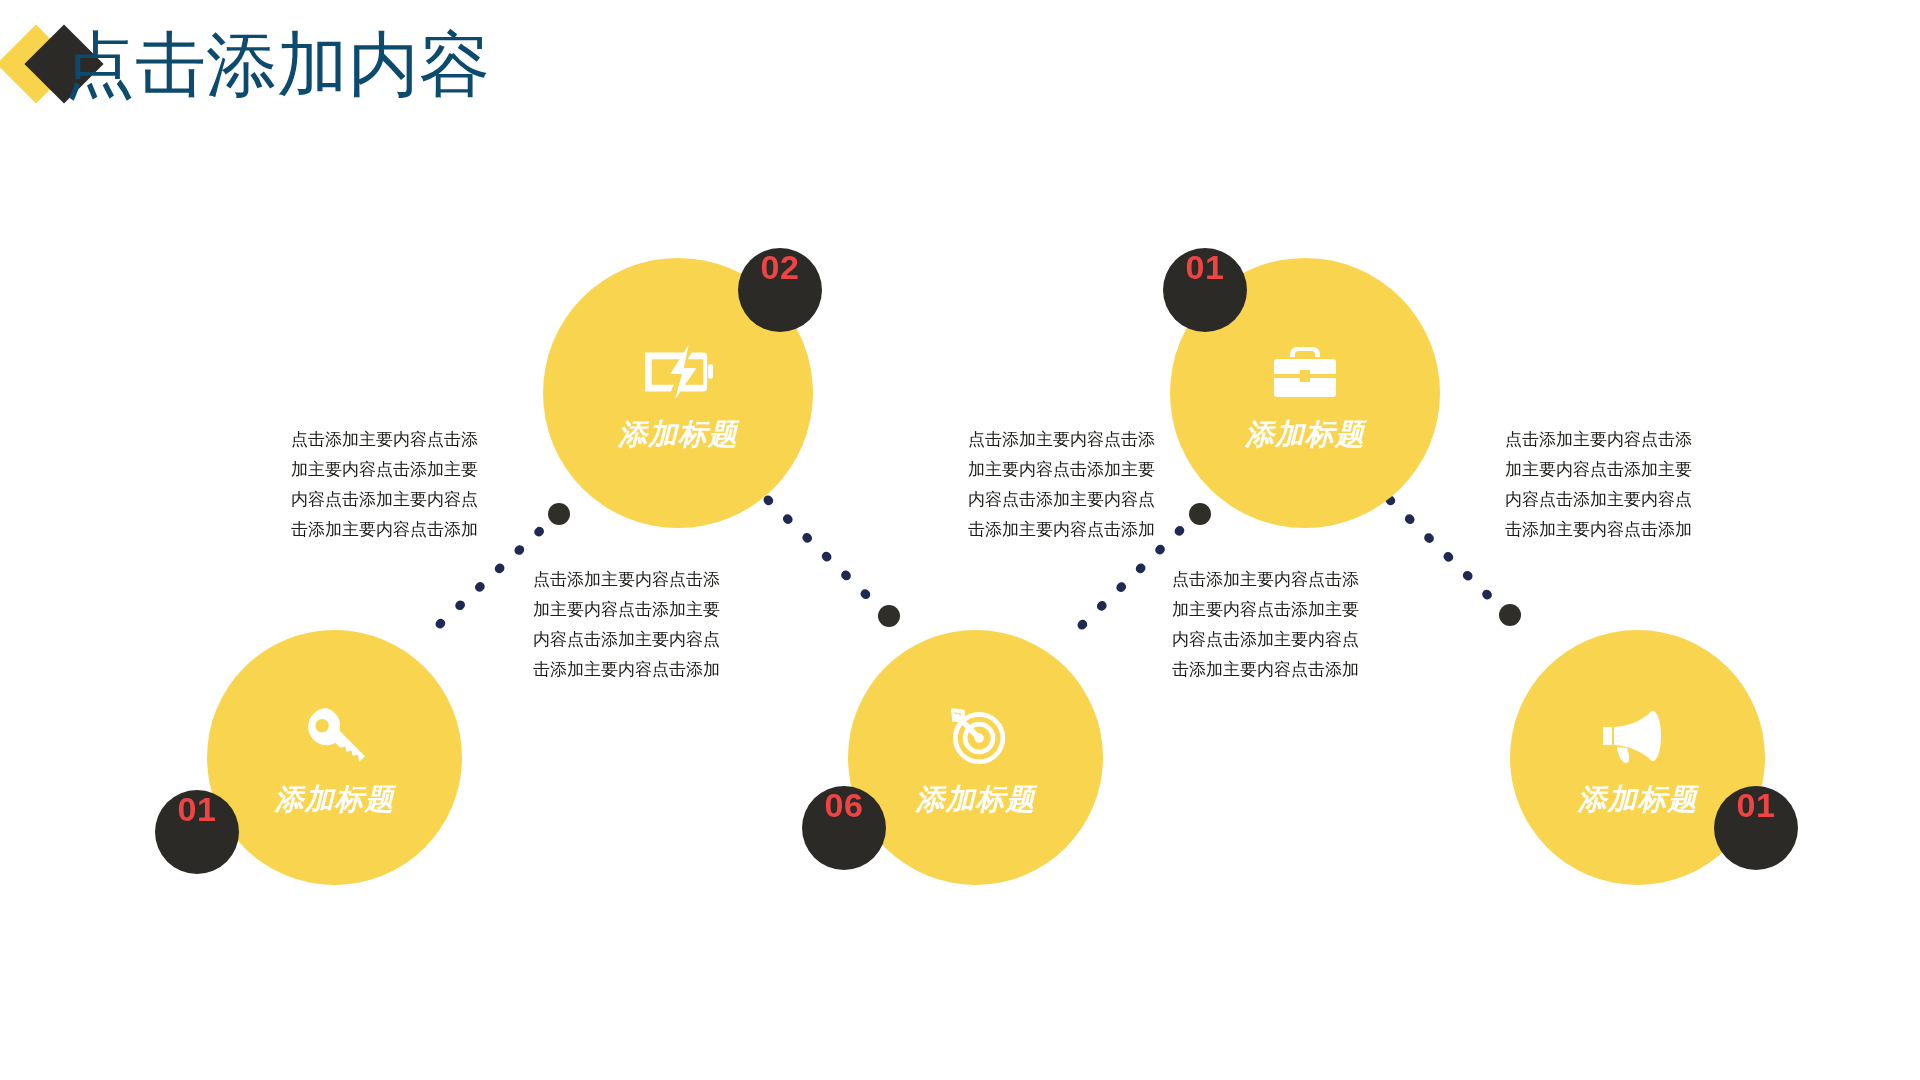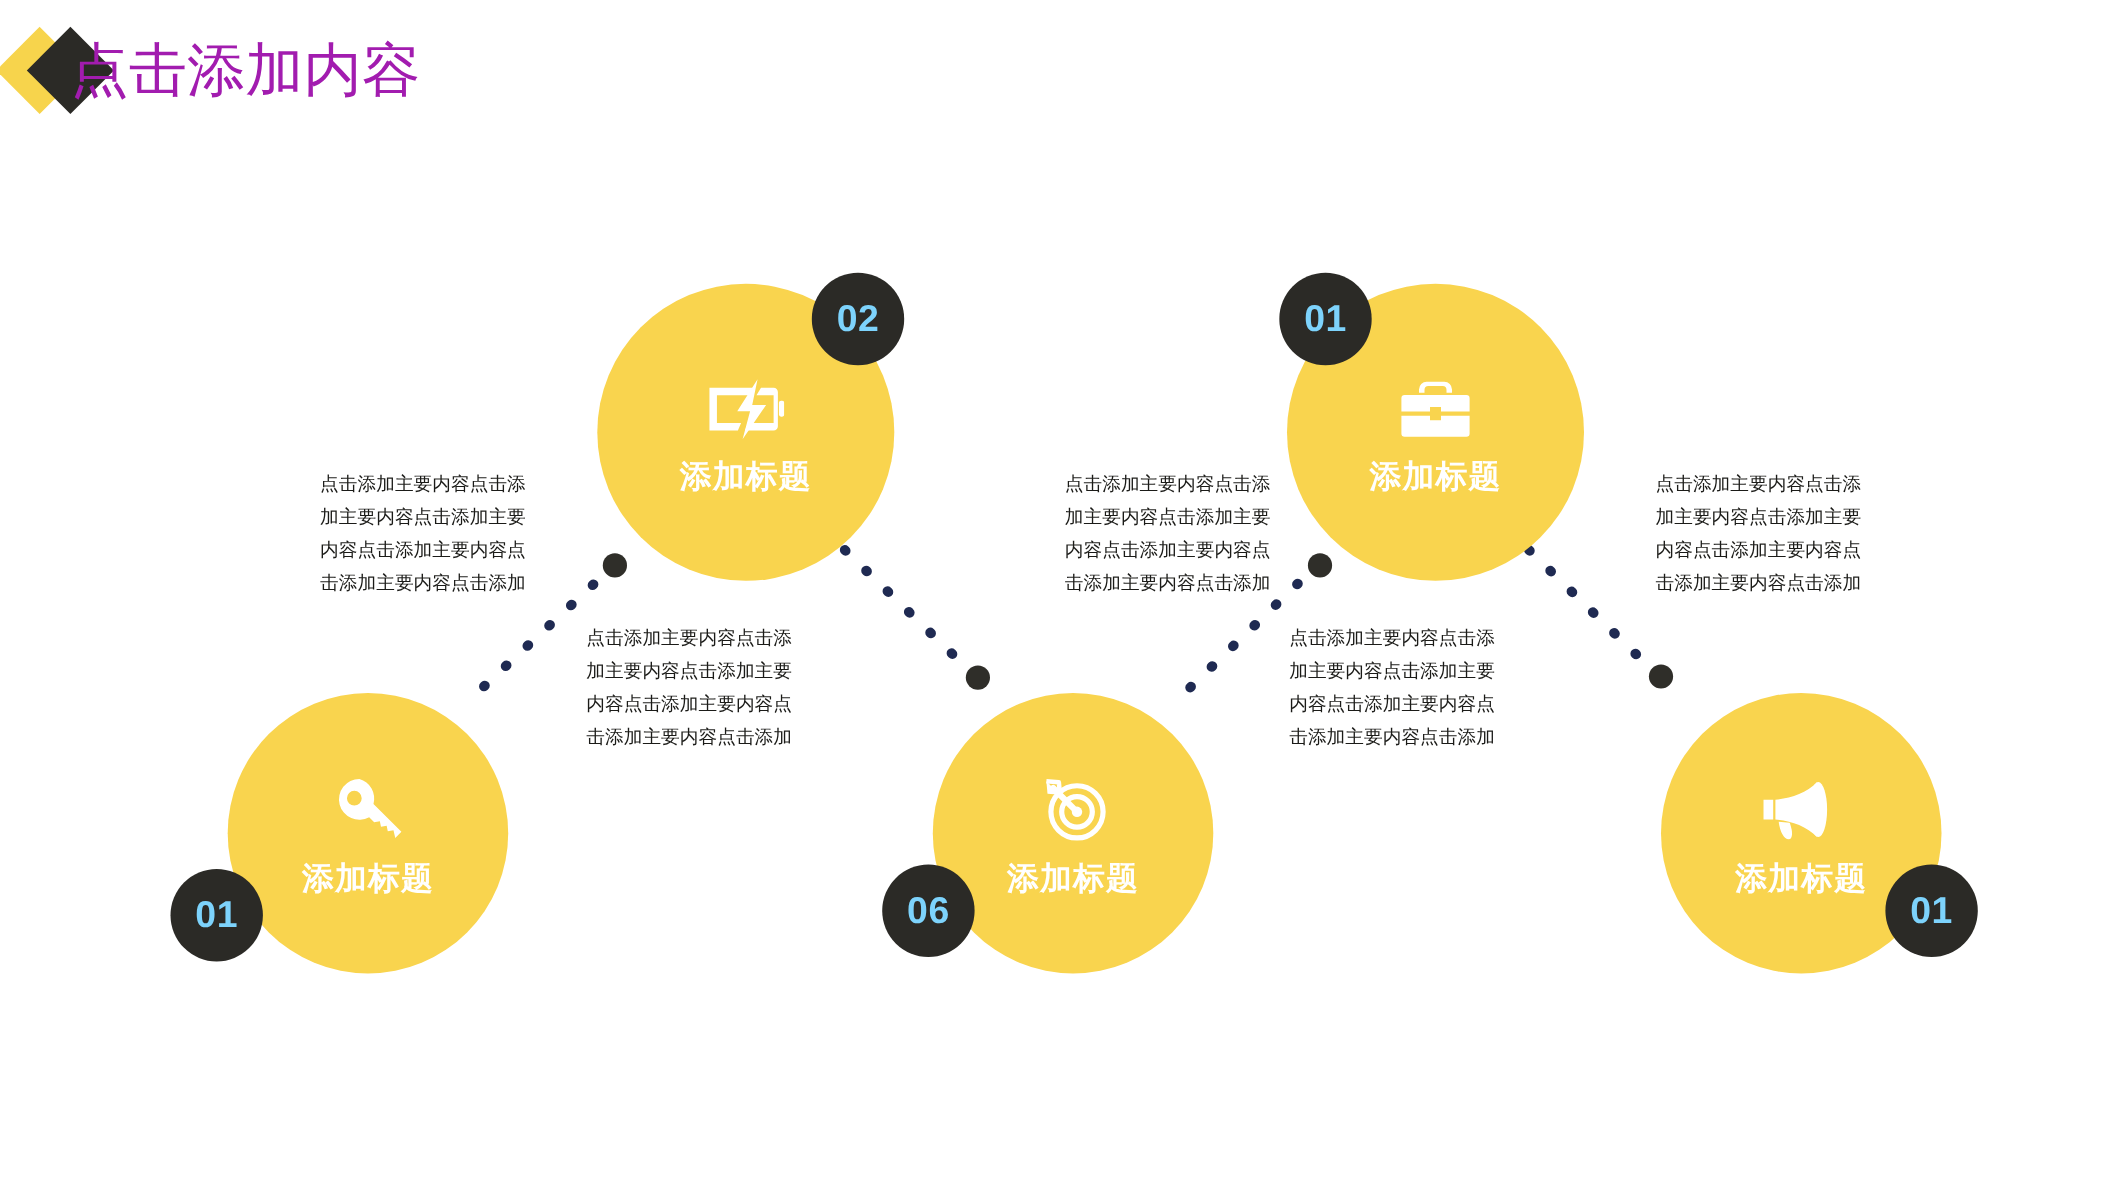--- a/index.html
+++ b/index.html
@@ -24,23 +24,23 @@
     transform:rotate(45deg);
   }
   .diamond-dark {
     position:absolute; left:36px; top:18px;
     width:56px; height:56px;
     background:#2b2a26;
     transform:rotate(45deg);
   }
   .header-title {
     position:absolute; left:64px; top:16px;
-    font-size:53px;
+    font-size:71px;
     line-height:62px;
-    color:#a21caf;
+    color:#0c4a6e;
     white-space:nowrap;
     letter-spacing:0px;
   }
 
   
   .node { position:absolute; }
   .circle {
     position:absolute;
     border-radius:50%;
     background:#f9d44e;
@@ -54,30 +54,31 @@
     display:flex; align-items:center; justify-content:center;
     margin-bottom:8px;
   }
   .circle .icon-wrap svg { display:block; }
   .circle-title {
     color:#ffffff;
     font-size:29px;
     font-weight:bold;
     letter-spacing:1px;
     line-height:34px;
+    font-style:italic;
   }
 
   
   .badge {
     position:absolute;
     width:84px; height:84px;
     border-radius:50%;
     background:#2b2a26;
-    color:#7dd3fc;
-    display:flex; align-items:center; justify-content:center;
+    color:#ef4444;
+    display:flex; justify-content:center;
     font-size:34px;
     font-weight:bold;
     letter-spacing:0.5px;
   }
 
   
   .desc {
     position:absolute;
     font-size:17px;
     line-height:30px;

